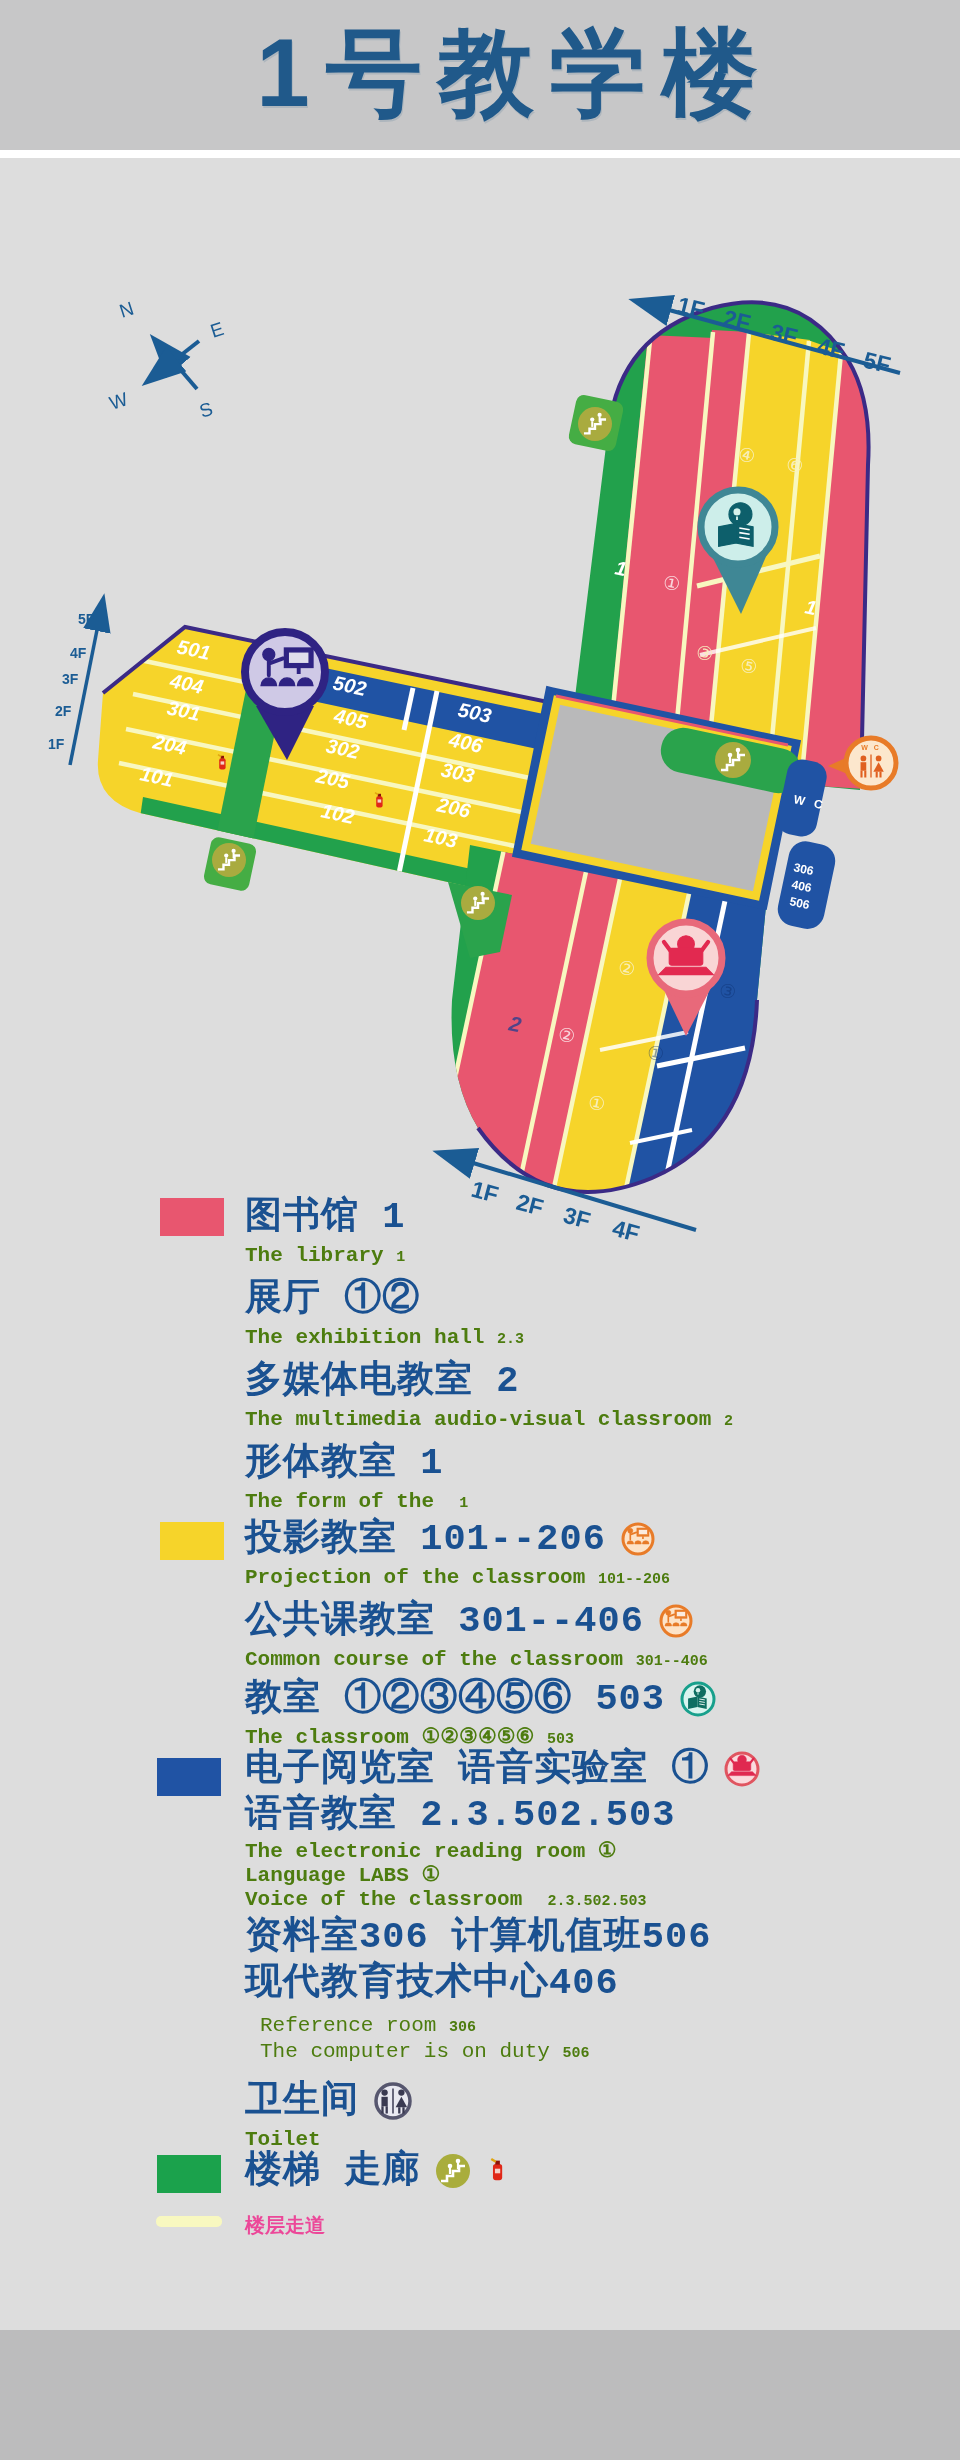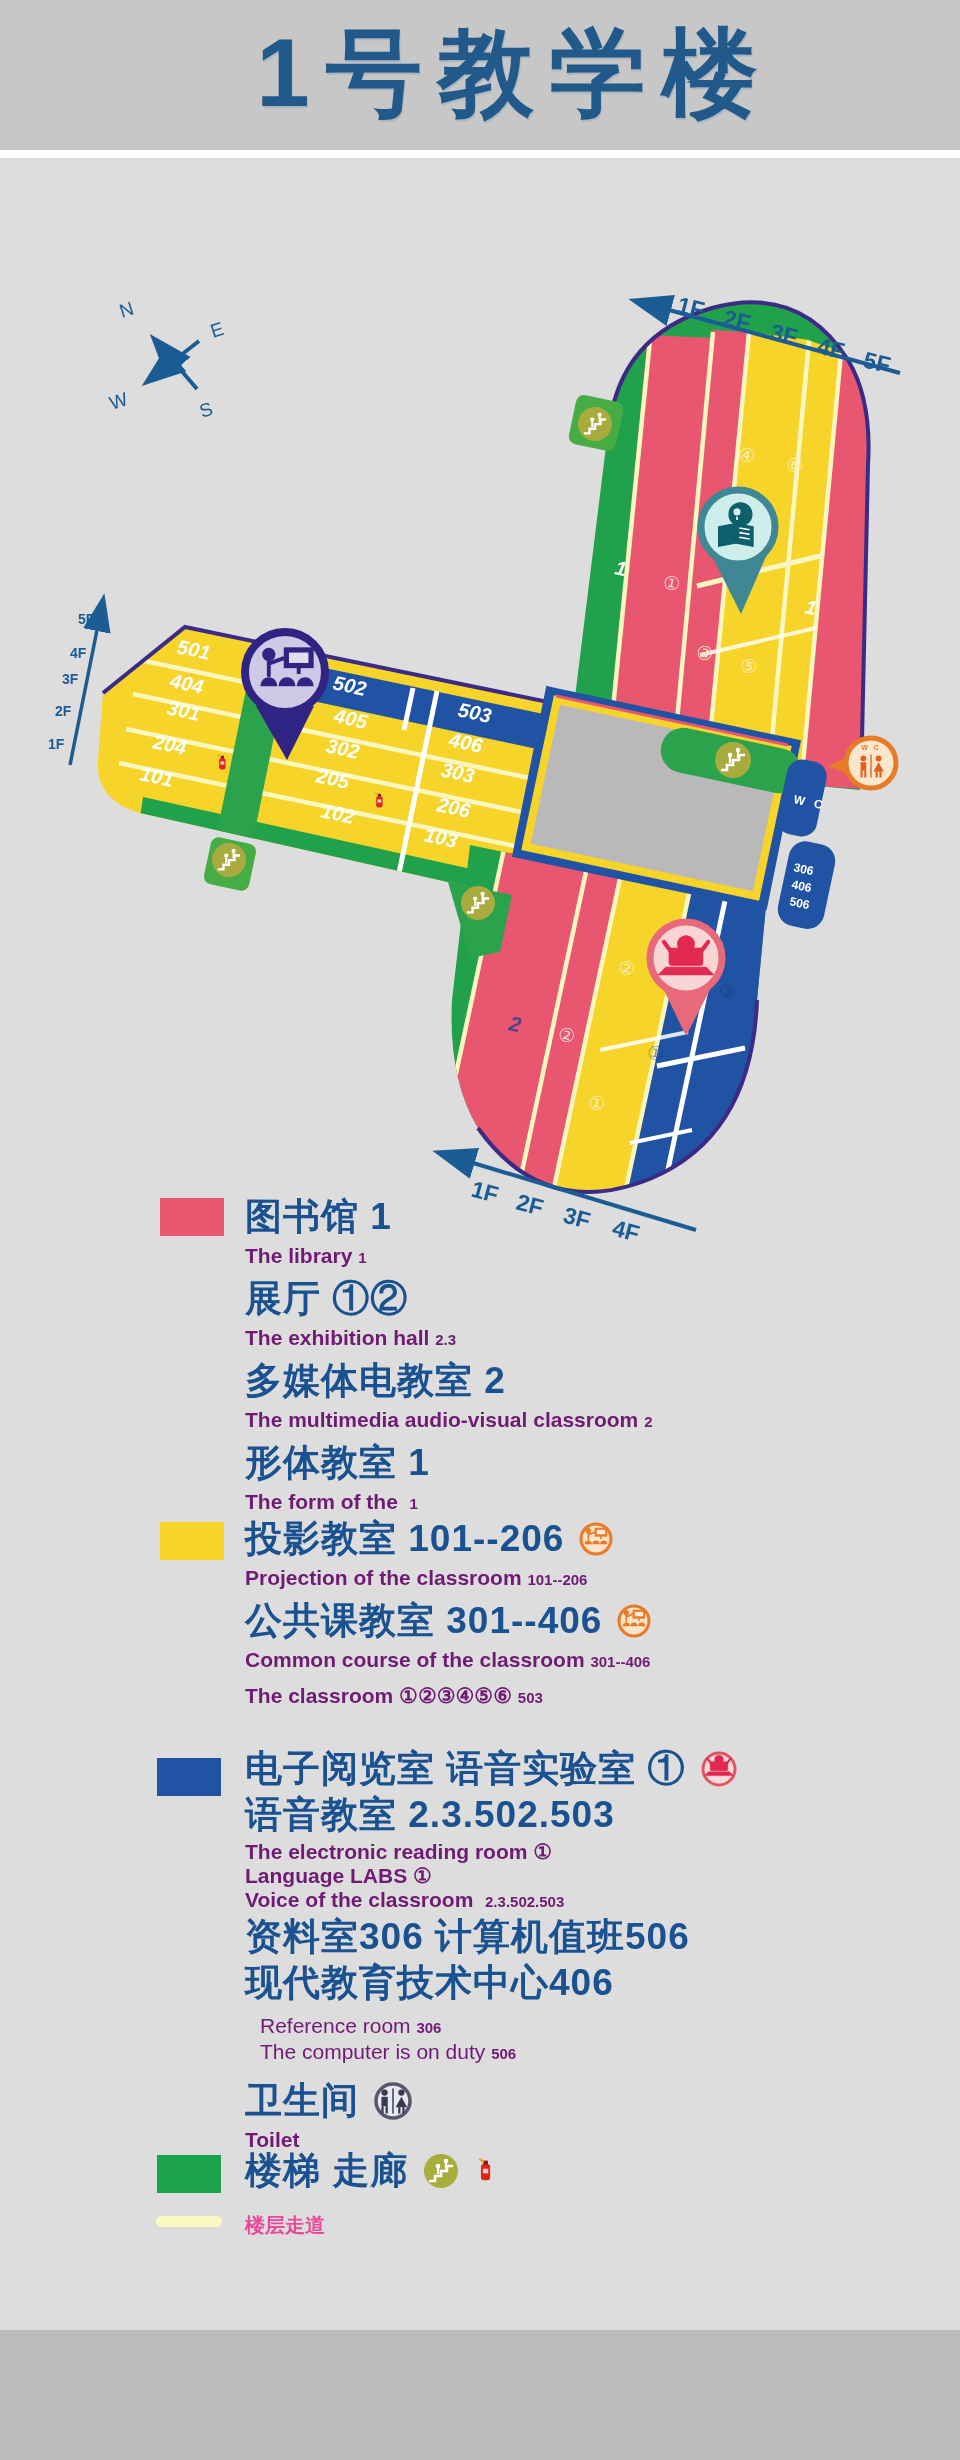--- a/index.html
+++ b/index.html
@@ -6,27 +6,27 @@
   .page{position:relative;width:960px;height:2460px;background:#ffffff;overflow:hidden;
         font-family:"Liberation Sans",sans-serif;}
   .body-bg{position:absolute;left:0;top:158px;width:960px;height:2172px;background:#dddddd;}
   .header{position:absolute;left:0;top:0;width:960px;height:150px;background:#c7c7c8;
           display:flex;align-items:center;justify-content:center;padding-left:35px;}
   .header h1{margin:0;font-family:"Liberation Sans",sans-serif;font-size:96px;font-weight:900;
              color:#20598a;letter-spacing:16px;text-shadow:1px 2px 0 #aeb6bd;}
   .footer{position:absolute;left:0;top:2330px;width:960px;height:130px;background:#bcbcbd;}
   .map-svg{position:absolute;left:0;top:0;}
   
-  .legend{position:absolute;left:0;top:0;width:960px;height:2330px;}
+  .legend{position:absolute;left:0;top:0;width:960px;height:2330px;font-family:Liberation Mono, monospace;}
   .lg-row{position:absolute;left:100px;width:760px;}
   .sw{position:absolute;width:64px;height:38px;}
   .lg-text{position:absolute;left:145px;top:0;white-space:nowrap;}
   .zh{font-size:37px;font-weight:700;color:#1a5191;letter-spacing:1px;line-height:42px;
       display:flex;align-items:center;gap:14px;}
-  .en{font-size:21px;font-weight:700;color:#701a75;line-height:24px;margin-top:6px;}
+  .en{font-size:21px;font-weight:700;color:#4d7c0f;line-height:24px;margin-top:6px;}
   .en .n{font-size:15px;font-weight:700;}
   .en.light{font-weight:400;margin-left:15px;}
   .zh-small{font-size:20px;font-weight:700;color:#ec4899;margin-top:8px;}
   .icn{display:inline-block;vertical-align:middle;}
 </style>
 </head>
 <body>
 
 <div class="page">
   <div class="body-bg"></div>
@@ -369,20 +369,29 @@
                 <use href="#classroom" fill="#e87b28" stroke="#e87b28"></use>
               </g>
           </svg>
         </div>
         <div class="en"><span>Common course of the classroom</span> <span class="n">301--406</span></div>
       </div>
     </div>
 
     <div class="lg-row" style="top:1678px">
       <div class="lg-text">
+        <div class="zh">
+            <span>教室 ①②③④⑤⑥ 503</span>
+          <svg class="icn" width="38" height="38" viewBox="-19 -19 38 38">
+            <circle r="16" fill="#d9f4ef" stroke="#17a08c" stroke-width="3"></circle>
+            <g transform="scale(0.62)" color="#0e6e62">
+                <use href="#bookperson" fill="#0e6e62"></use>
+              </g>
+          </svg>
+        </div>
         <div class="en"><span>The classroom ①②③④⑤⑥</span> <span class="n">503</span></div>
       </div>
     </div>
 
     <div class="lg-row" style="top:1748px">
       <div class="sw" style="left:57px;top:10px;background:#2053a4"></div>
       <div class="lg-text">
         <div class="zh">
             <span>电子阅览室 语音实验室 ①</span>
           <svg class="icn" width="38" height="38" viewBox="-19 -19 38 38">

